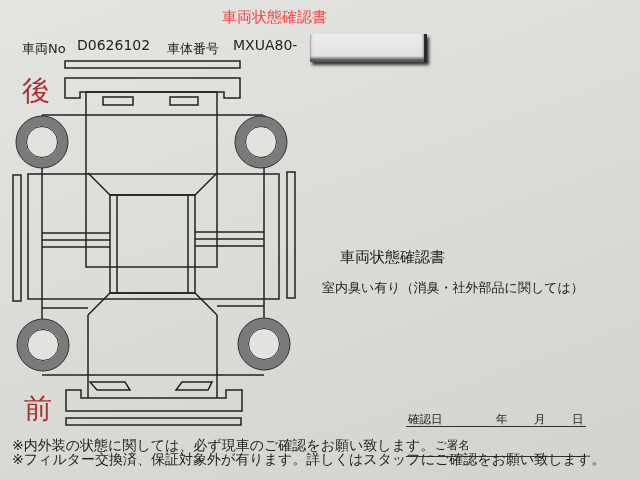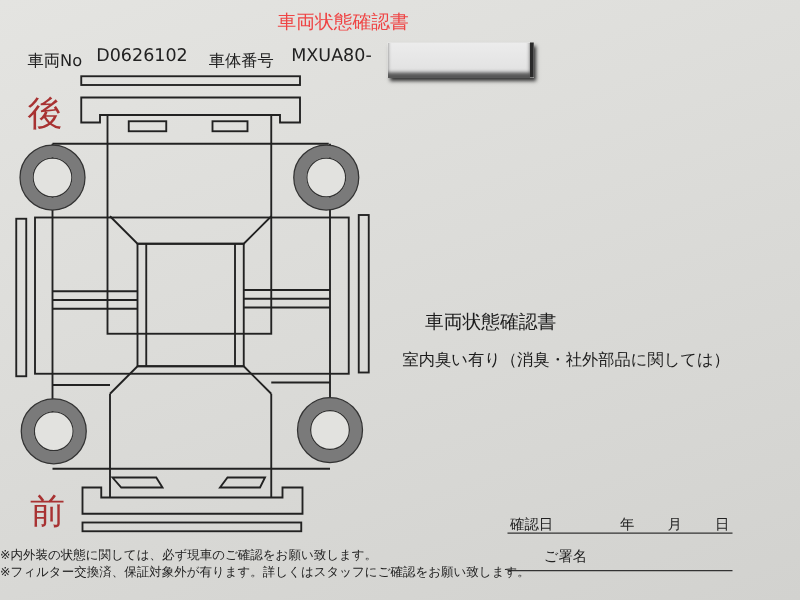--- a/index.html
+++ b/index.html
@@ -15,21 +15,21 @@
   .redact {
     left:310px; top:34px; width:114px; height:28px;
     background: linear-gradient(180deg,#ececec 0%,#e0e0e0 100%);
     box-shadow: 2px 3px 3px #333, inset 0 -4px 3px #555;
     border-right:3px solid #2a2a2a;
   }
   .kanji-red { color:#a83232; font-size:28px; font-family:"DejaVu Serif", serif; }
   svg.diagram { position:absolute; left:0; top:55px; }
   .note1 { left:340px; top:248px; font-size:15px; }
   .note2 { left:322px; top:279px; font-size:13px; }
-  .disc { left:0; font-size:10px; color:#222;text-align:center; }
+  .disc { left:12px; font-size:14px; color:#222;text-align:center; }
   .sign-label { font-size:11.5px; color:#222; }
   .line { position:absolute; height:0; border-top:1.6px solid #333; }
 </style>
 </head>
 <body>
 
 <div class="abs title">車両状態確認書</div>
 
 <div class="abs hdr" style="left:22px;">車両No</div>
 <div class="abs hdr big" style="left:77px;">D0626102</div>

